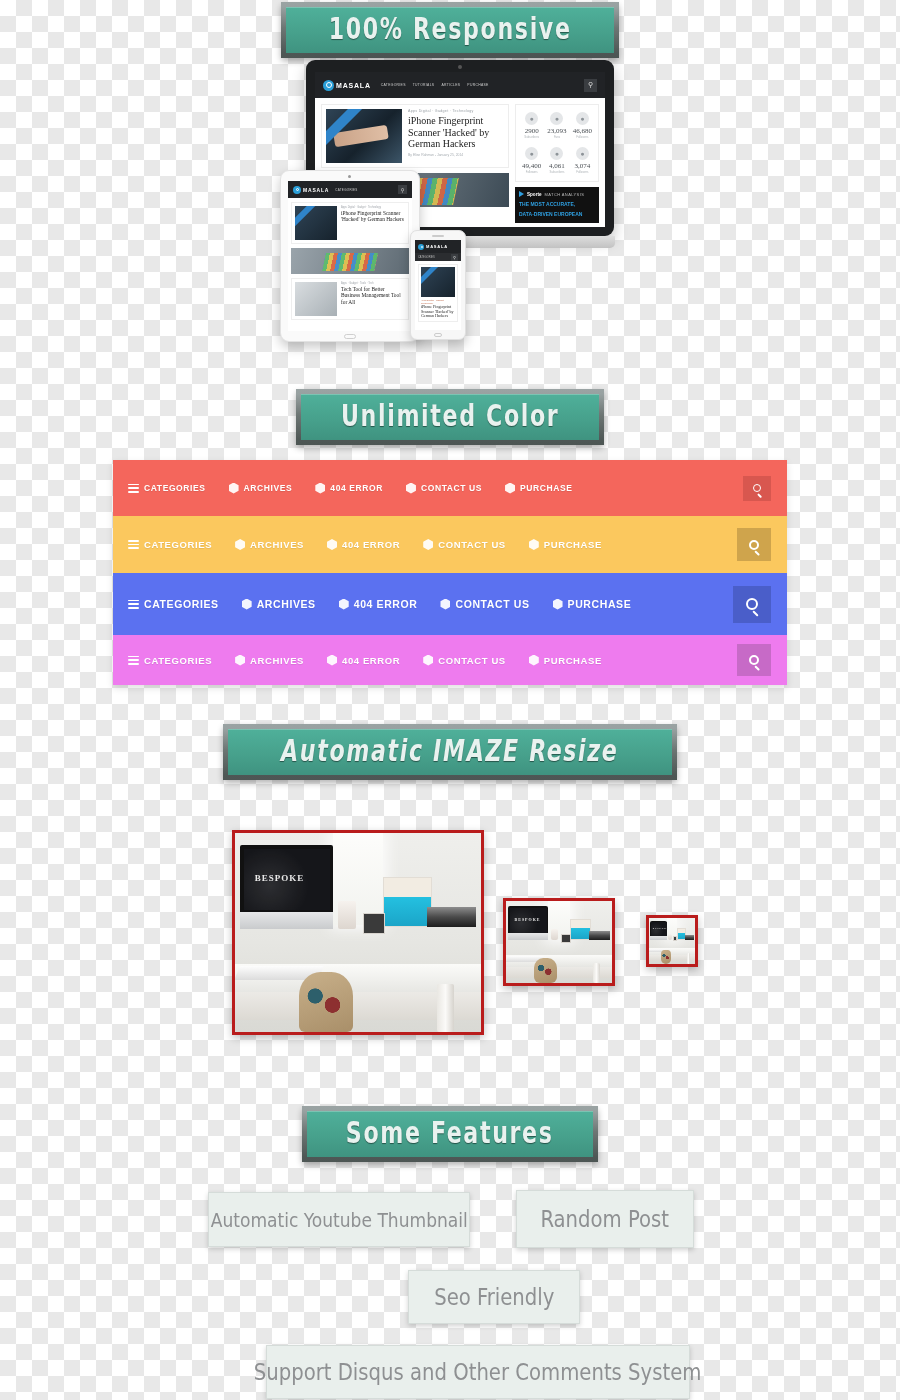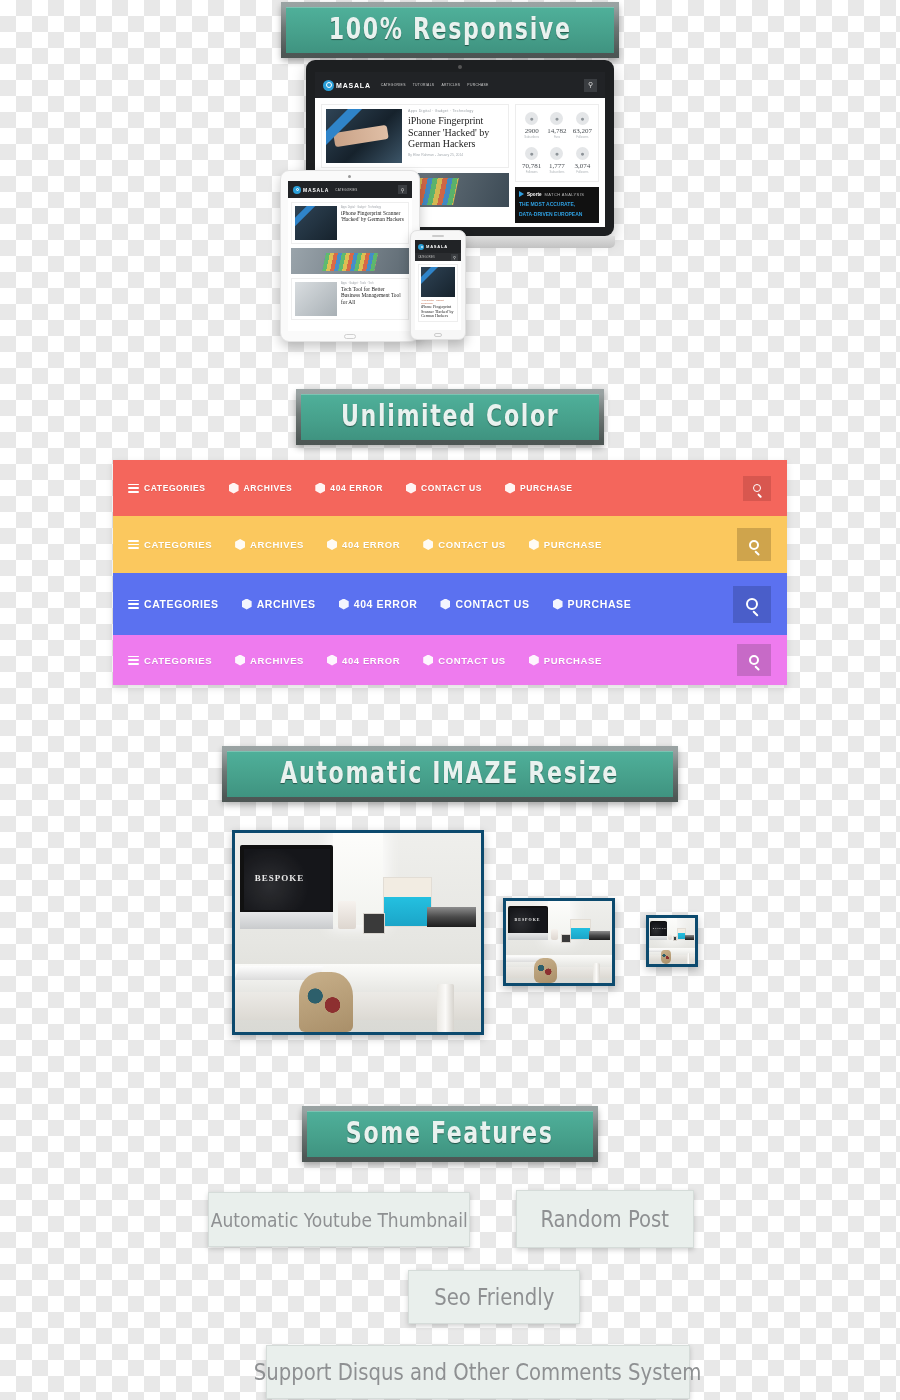--- a/index.html
+++ b/index.html
@@ -49,21 +49,21 @@
     font-size: 30px;
     line-height: 34px;
     white-space: nowrap;
     display: block;
     transform: scaleX(0.82);
     transform-origin: center;
   }
 
   #badge-responsive { top: 2px; }
   #badge-color      { top: 389px; }
-  #badge-resize     { top: 746px; }
+  #badge-resize     { top: 724px; font-style: italic; }
   #badge-features   { top: 1106px; }
 
   
   #devices {
     position: absolute;
     top: 60px; left: 280px;
     width: 345px; height: 285px;
   }
   
   .laptop {
@@ -320,21 +320,21 @@
   #bar-3 .nav-item { font-size: 9.5px; }
   #bar-3 .items { gap: 23px; }
   #bar-3 .search-btn { width: 34px; height: 32px; background:#c76ac7; }
   #bar-3 .mag { width:10px;height:10px; }
   #bar-3 .mag::after { width:6px; }
 
   
   #resize-row { position: absolute; top: 830px; left: 0; width: 100%; height: 215px; }
   .deskshot {
     position: absolute;
-    border: 3px solid #0c4a6e;
+    border: 3px solid #b91c1c;
     box-shadow: 0 3px 8px rgba(0,0,0,0.25);
     overflow: hidden;
     background: #cfd4d6;
   }
   .desk-art { position: absolute; inset: 0; }
   
   .desk-art .wall {
     position:absolute; inset:0;
     background: linear-gradient(180deg,#efefec 0%,#e6e6e2 55%,#d9d9d4 100%);
   }
@@ -483,36 +483,36 @@
         <div class="col-side">
           <div class="stats-card">
             <div class="stats-grid">
               <div class="stat">
                 <div class="ico">●</div>
                 <div class="num">2900</div>
                 <div class="lbl">Subscribers</div>
               </div>
               <div class="stat">
                 <div class="ico">●</div>
-                <div class="num">14,782</div>
+                <div class="num">23,093</div>
                 <div class="lbl">Fans</div>
               </div>
               <div class="stat">
                 <div class="ico">●</div>
-                <div class="num">63,207</div>
+                <div class="num">46,680</div>
                 <div class="lbl">Followers</div>
               </div>
               <div class="stat">
                 <div class="ico">●</div>
-                <div class="num">70,781</div>
+                <div class="num">49,400</div>
                 <div class="lbl">Followers</div>
               </div>
               <div class="stat">
                 <div class="ico">●</div>
-                <div class="num">1,777</div>
+                <div class="num">4,061</div>
                 <div class="lbl">Subscribers</div>
               </div>
               <div class="stat">
                 <div class="ico">●</div>
                 <div class="num">3,074</div>
                 <div class="lbl">Followers</div>
               </div>
             </div>
           </div>
           <div class="ad-box">

